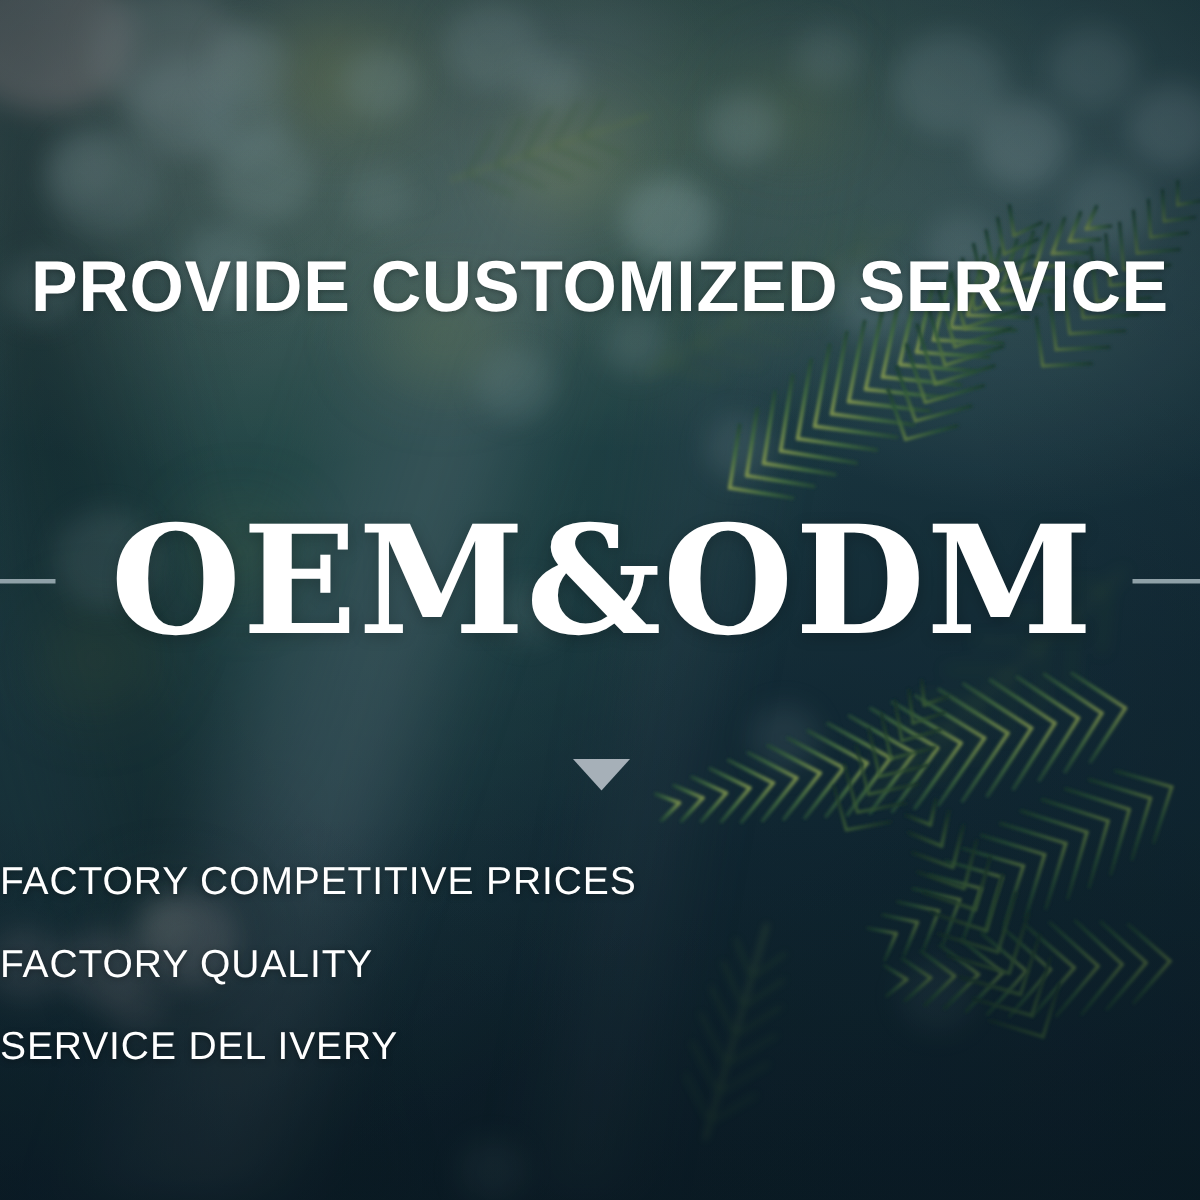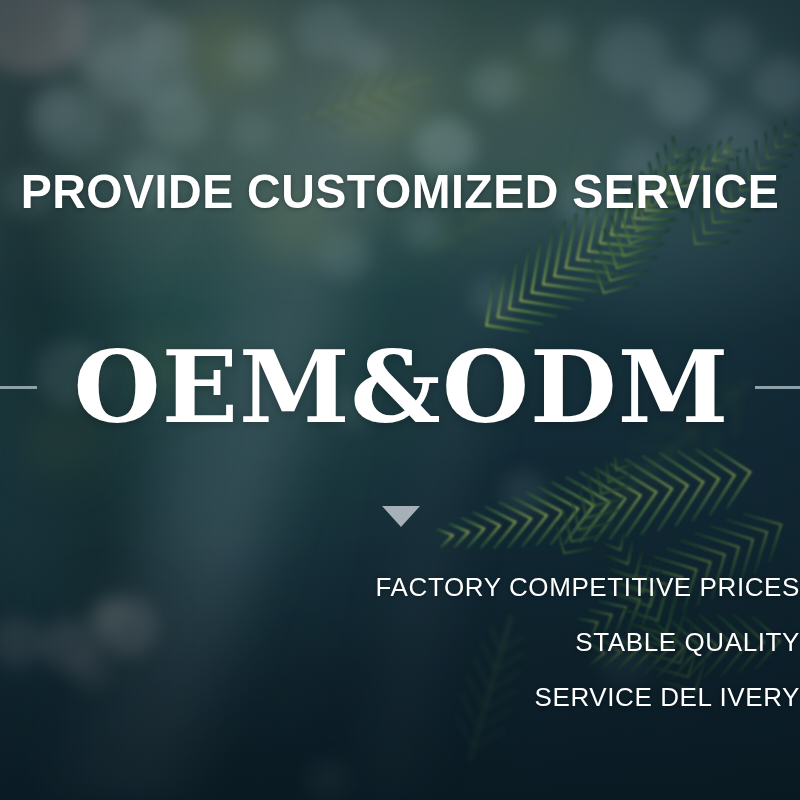--- a/index.html
+++ b/index.html
@@ -150,22 +150,21 @@
     height: 0;
     border-left: 19px solid transparent;
     border-right: 19px solid transparent;
     border-top: 21px solid #a6b0b8;
   }
 
   #benefits {
     left: 0;
     right: 0;
     top: 560px;
-    text-align: right;
-    padding-left: 32px;
+    text-align: left;
   }
   .benefit {
     color: #ffffff;
     font-family: "Liberation Sans", sans-serif;
     font-weight: normal;
     font-size: 26px;
     line-height: 55px;
     letter-spacing: 0.6px;
     text-shadow: 0 1px 4px rgba(0,0,0,0.35);
     white-space: nowrap;
@@ -626,17 +625,17 @@
   <div class="fg" id="brand-row">
     <span class="rule" id="rule-left"></span>
     <span id="brand">OEM&amp;ODM</span>
     <span class="rule" id="rule-right"></span>
   </div>
 
   <div class="fg" id="arrow"></div>
 
   <div class="fg" id="benefits">
     <div class="benefit">FACTORY COMPETITIVE PRICES</div>
-    <div class="benefit">STABLE QUALITY</div>
+    <div class="benefit">FACTORY QUALITY</div>
     <div class="benefit">SERVICE DEL IVERY</div>
   </div>
 
 </div>
 
 </body></html>

